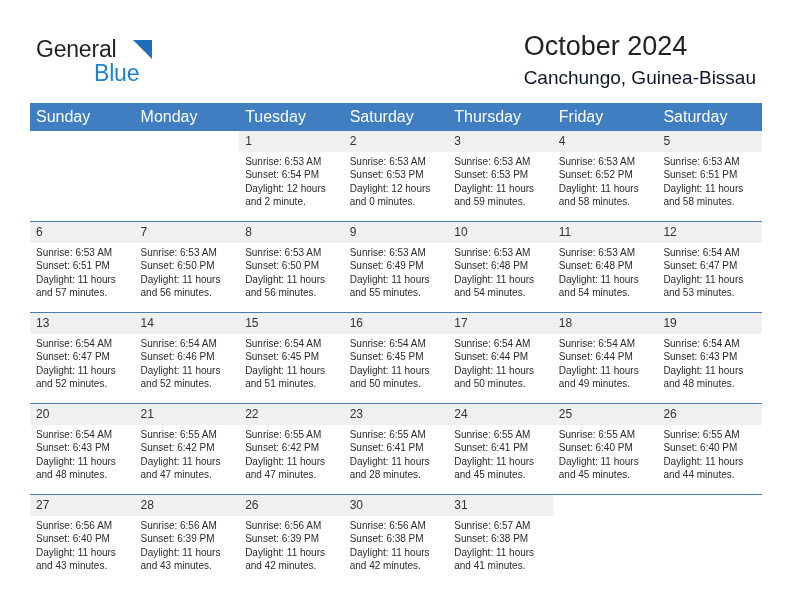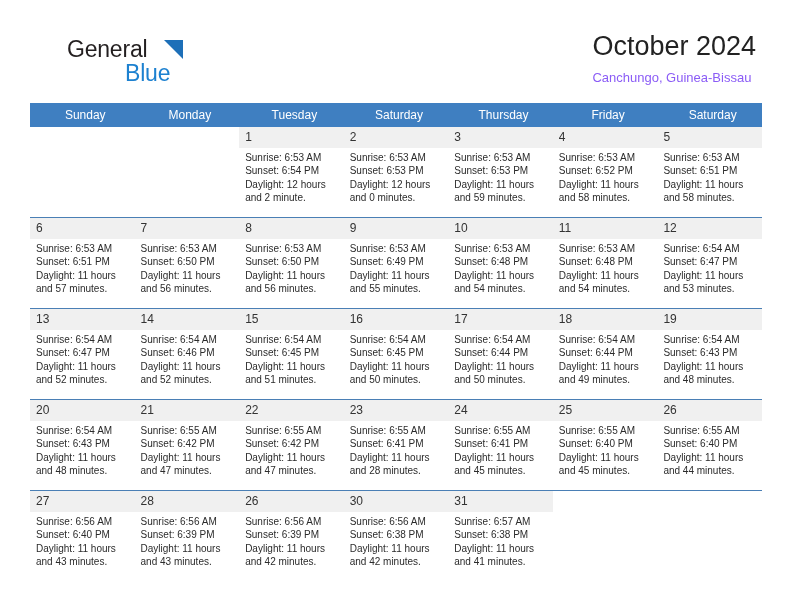--- a/index.html
+++ b/index.html
@@ -28,21 +28,20 @@
     top: 0;
     width: 792px;
     height: 103px;
   }
   .brand {
     position: absolute;
     left: 36px;
     top: 36px;
     width: 220px;
     height: 54px;
-    margin-left: 31px;
   }
   .brand-row1 {
     position: relative;
     height: 26px;
     line-height: 26px;
     font-size: 23px;
     color: #231f20;
     letter-spacing: -0.2px;
     white-space: nowrap;
   }
@@ -72,42 +71,42 @@
   }
   .cal-title {
     font-size: 27px;
     line-height: 32px;
     color: #222222;
     font-weight: normal;
     margin: 0;
     white-space: nowrap;
   }
   .cal-sub {
-    font-size: 13px;
+    font-size: 19px;
     line-height: 20px;
-    color: #8b5cf6;
+    color: #0f172a;
     margin: 6px 0 0 0;
     white-space: nowrap;
   }
 
   
   .calendar {
     position: absolute;
     left: 30px;
     top: 103px;
     width: 732px;
     border-collapse: collapse;
     table-layout: fixed;
   }
   .calendar th {
     background: #3f7fc1;
     color: #ffffff;
     font-weight: normal;
-    font-size: 12px;
-    text-align: center;
+    font-size: 16px;
+    text-align: left;
     padding: 5px 0 5px 6px;
     height: 12px;
     border: none;
   }
   .calendar td {
     vertical-align: top;
     padding: 0;
     border: none;
     height: 90px;
     border-top: 1px solid #4a7fb5;

